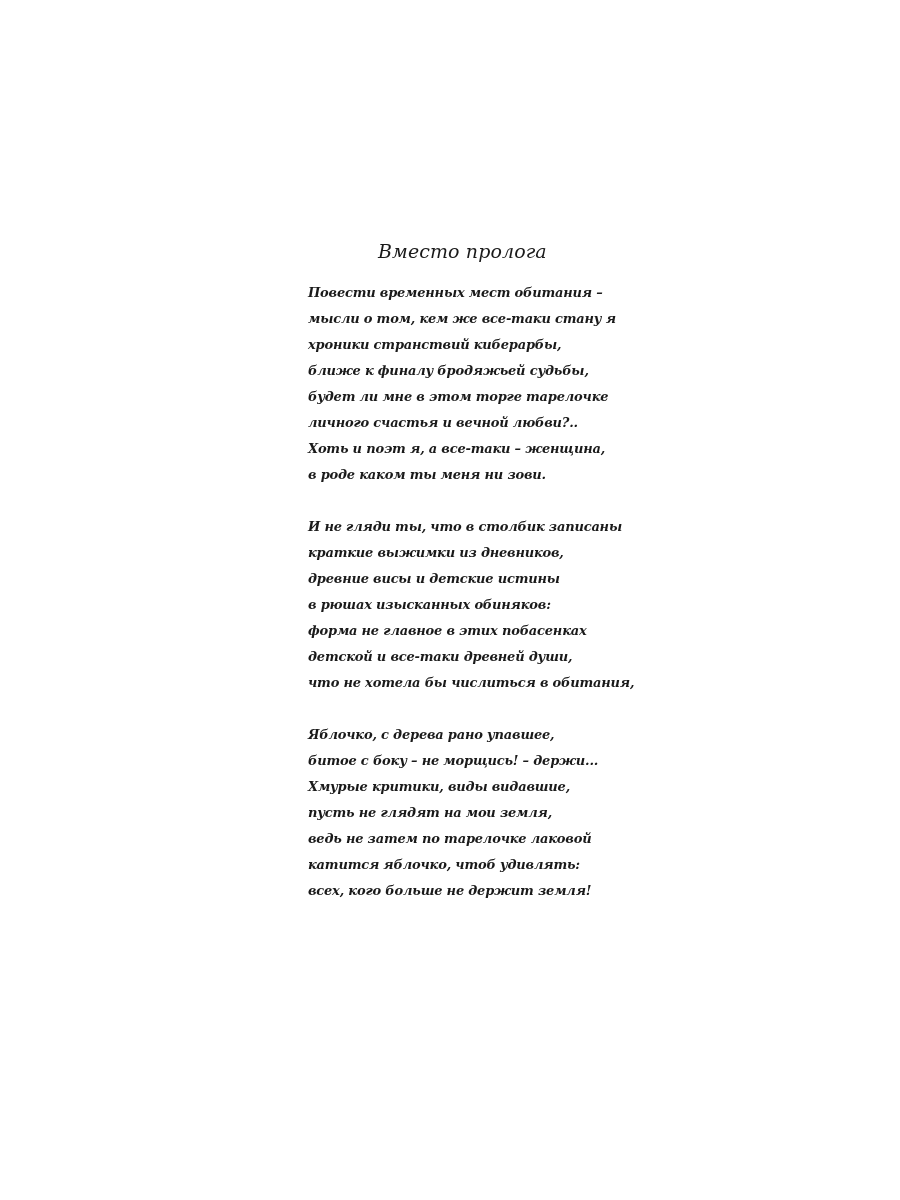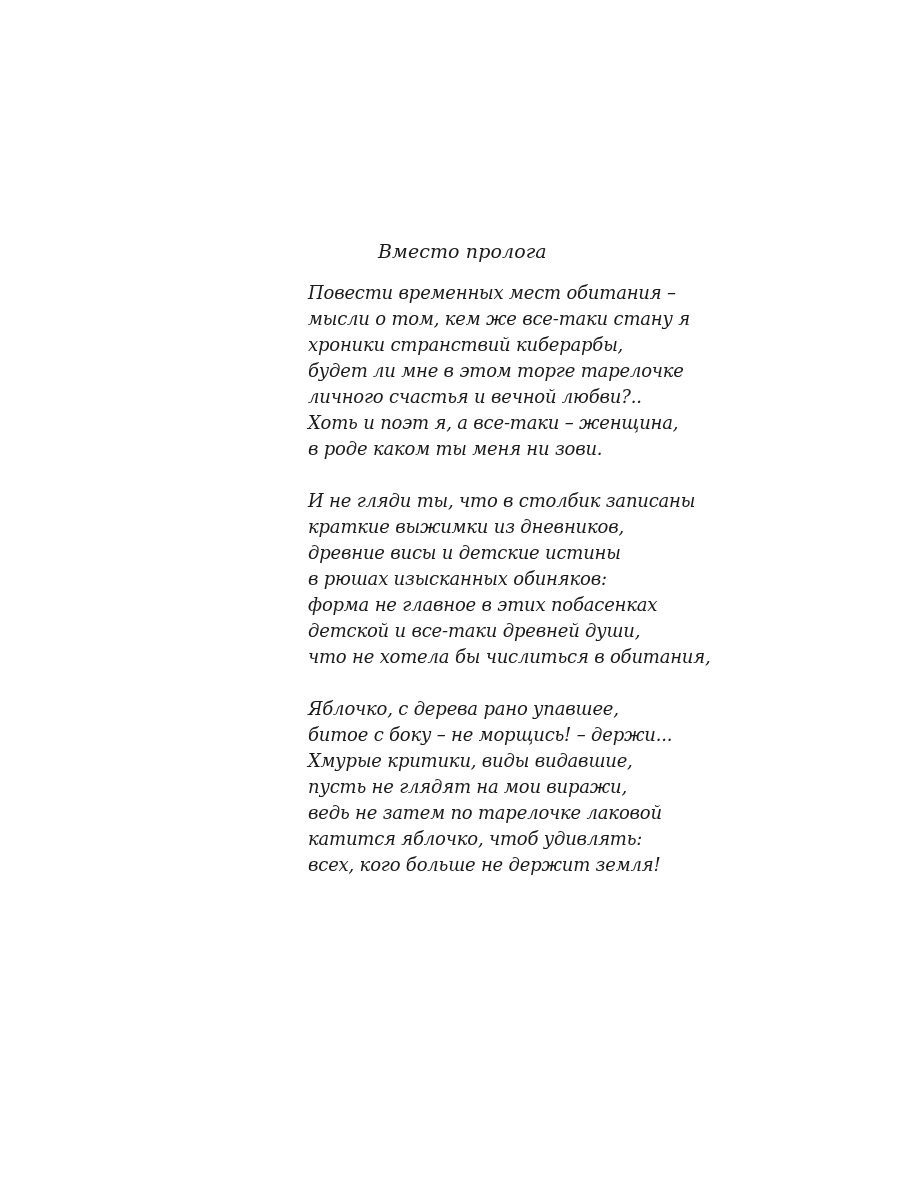--- a/index.html
+++ b/index.html
@@ -35,54 +35,56 @@
       left: 308px;
       top: 280px;
       width: 420px;
     }
     .stanza {
       margin: 0 0 26px 0;
     }
     .line {
       display: block;
       font-style: italic;
-      font-size: 18px;
+      font-size: 13px;
       line-height: 26px;
       white-space: nowrap;
       letter-spacing: -0.2px;
+      font-weight: bold;
     }
   </style>
 </head>
 <body>
 
 <div class="page">
   <div class="title">Вместо пролога</div>
 
   <div class="poem">
     <div class="stanza">
       <span class="line">Повести временных мест обитания –</span>
       <span class="line">мысли о том, кем же все-таки стану я</span>
       <span class="line">хроники странствий киберарбы,</span>
+      <span class="line">ближе к финалу бродяжьей судьбы,</span>
       <span class="line">будет ли мне в этом торге тарелочке</span>
       <span class="line">личного счастья и вечной любви?..</span>
       <span class="line">Хоть и поэт я, а все-таки – женщина,</span>
       <span class="line">в роде каком ты меня ни зови.</span>
     </div>
     <div class="stanza">
       <span class="line">И не гляди ты, что в столбик записаны</span>
       <span class="line">краткие выжимки из дневников,</span>
       <span class="line">древние висы и детские истины</span>
       <span class="line">в рюшах изысканных обиняков:</span>
       <span class="line">форма не главное в этих побасенках</span>
       <span class="line">детской и все-таки древней души,</span>
       <span class="line">что не хотела бы числиться в обитания,</span>
     </div>
     <div class="stanza">
       <span class="line">Яблочко, с дерева рано упавшее,</span>
       <span class="line">битое с боку – не морщись! – держи...</span>
       <span class="line">Хмурые критики, виды видавшие,</span>
-      <span class="line">пусть не глядят на мои виражи,</span>
+      <span class="line">пусть не глядят на мои земля,</span>
       <span class="line">ведь не затем по тарелочке лаковой</span>
       <span class="line">катится яблочко, чтоб удивлять:</span>
       <span class="line">всех, кого больше не держит земля!</span>
     </div>
   </div>
 </div>
 
 </body></html>

